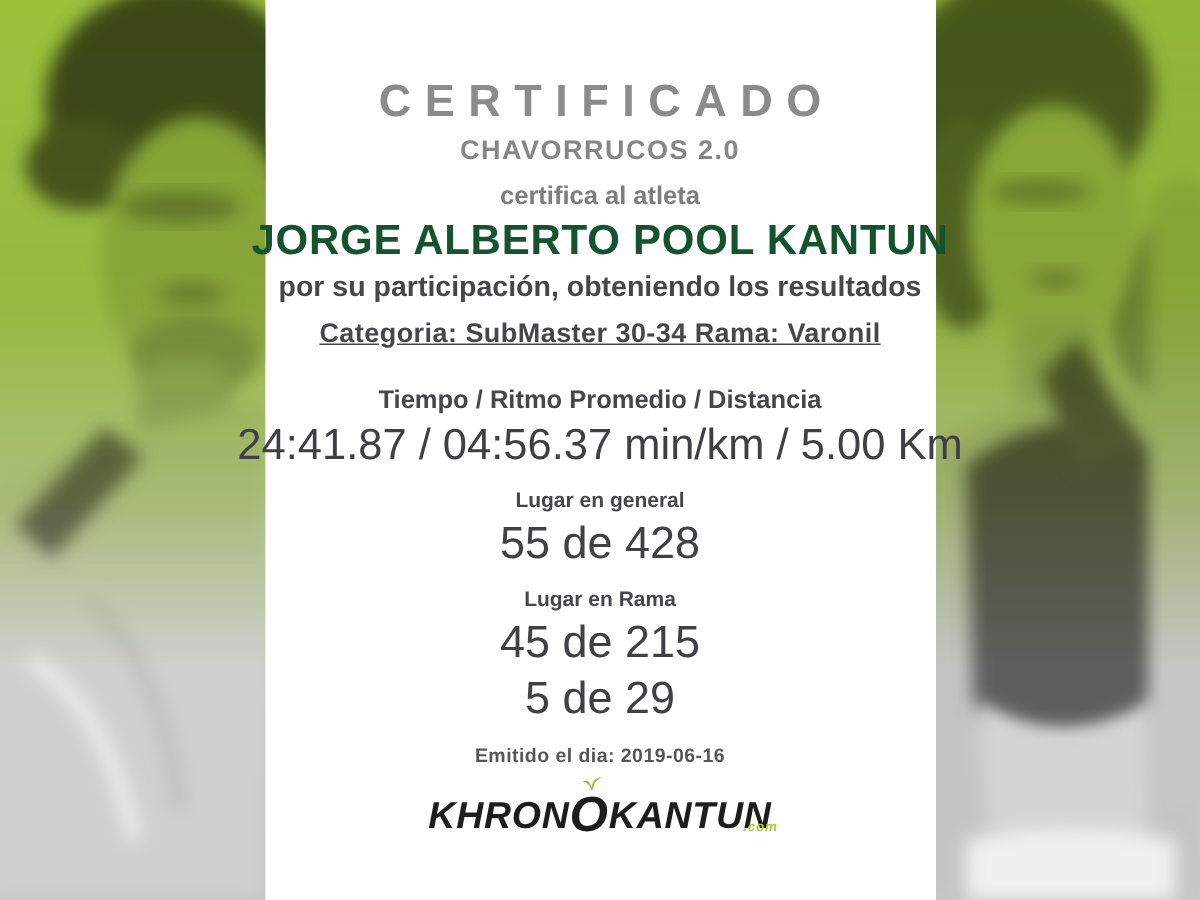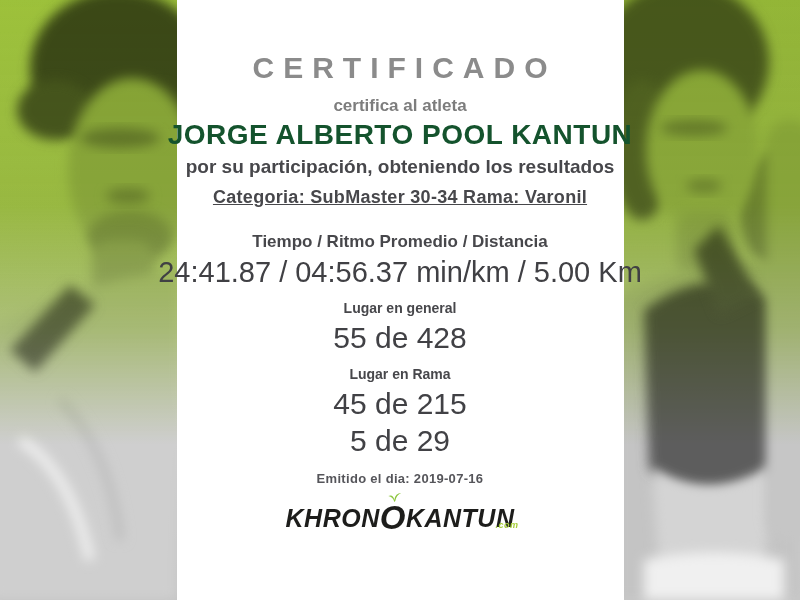--- a/index.html
+++ b/index.html
@@ -133,36 +133,37 @@
 
       <path d="M20,560 Q90,545 160,560 L160,600 L20,600 Z" fill="#f0f0f0" filter="url(#blurR)"></path>
 
       <rect x="142" y="120" width="48" height="420" rx="24" fill="#c6c6c6" filter="url(#blurR)"></rect>
     </svg>
     <div class="green-overlay"></div>
   </div>
 
   <div class="content">
     <h1 class="title">CERTIFICADO</h1>
+    <div class="event">CHAVORRUCOS 2.0</div>
     <div class="intro">certifica al atleta</div>
     <div class="athlete">JORGE ALBERTO POOL KANTUN</div>
     <div class="participation">por su participación, obteniendo los resultados</div>
     <div class="category">Categoria: SubMaster 30-34 Rama: Varonil</div>
     <div class="results-header">Tiempo / Ritmo Promedio / Distancia</div>
     <div class="results-values">24:41.87 / 04:56.37 min/km / 5.00 Km</div>
 
     <div class="place-label">Lugar en general</div>
     <div class="place-value">55 de 428</div>
 
     <div class="place-label">Lugar en Rama</div>
     <div class="place-value">45 de 215</div>
 
     <div class="place-value">5 de 29</div>
 
-    <div class="issued">Emitido el dia: 2019-07-16</div>
+    <div class="issued">Emitido el dia: 2019-06-16</div>
 
     <div class="logo">
       <span>KHRON</span><span class="logo-o"><svg class="sprout" viewBox="0 0 16 10">
             <path d="M8,10 Q7,5 2,4 Q7,2 8,8 Q9,1 15,1 Q10,3 9,9 Z" fill="#8dc63f"></path>
           </svg><span>O</span></span><span>KANTUN</span>
       <span class="tld">.com</span>
     </div>
   </div>
 
 </div>

